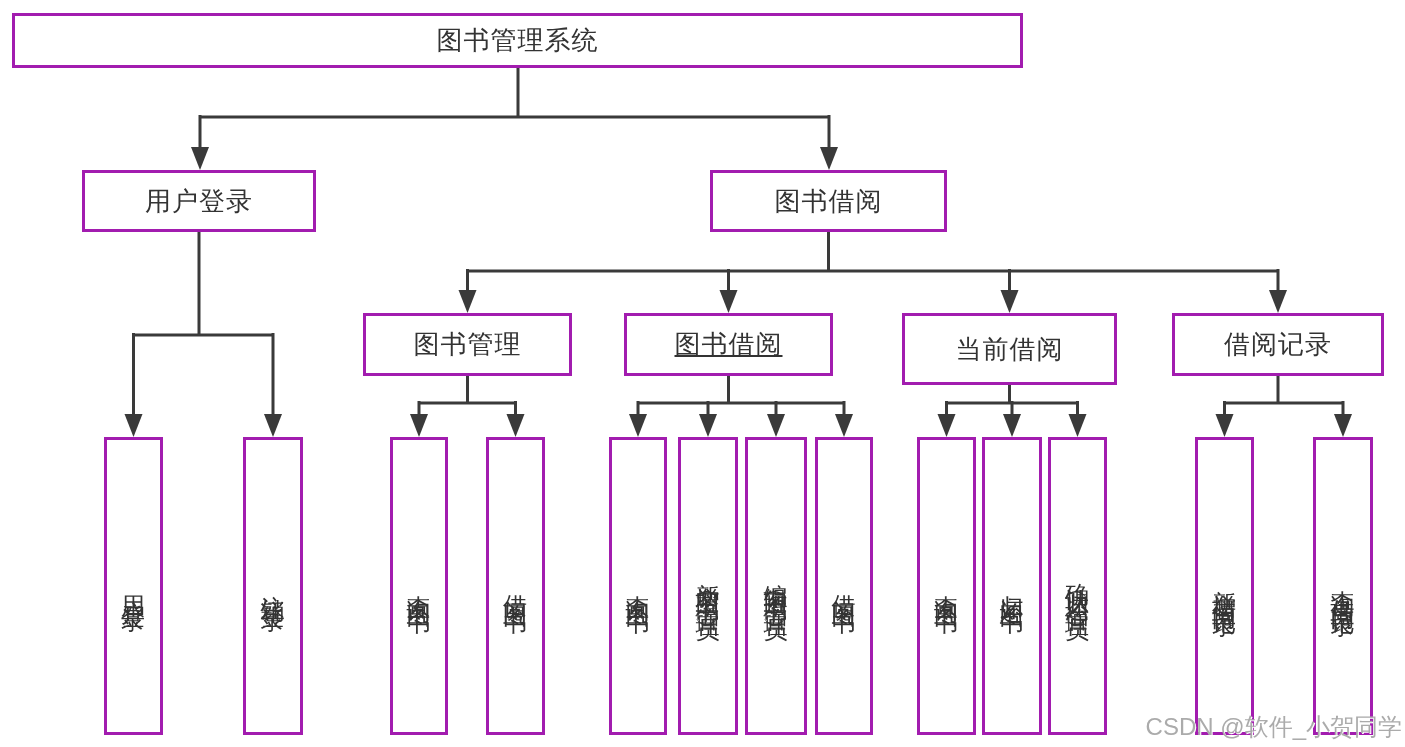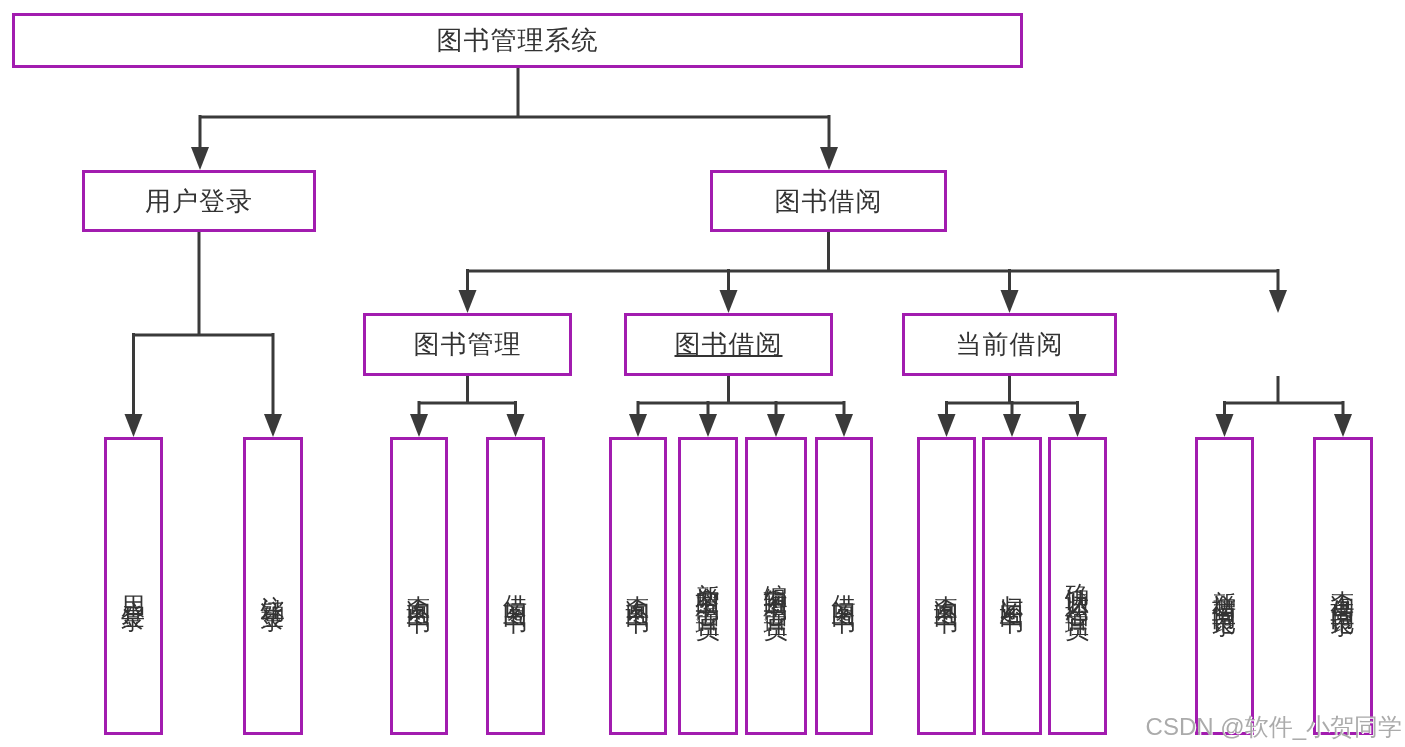--- a/index.html
+++ b/index.html
@@ -92,21 +92,22 @@
     </g>
   </svg>
 
   <div class="box h" style="left:12px; top:13px; width:1011px; height:55px;">图书管理系统</div>
 
   <div class="box h" style="left:82px; top:170px; width:234px; height:62px;">用户登录</div>
   <div class="box h" style="left:710px; top:170px; width:237px; height:62px;">图书借阅</div>
 
   <div class="box h" style="left:363px; top:313px; width:209px; height:63px;">图书管理</div>
   <div class="box h" style="left:624px; top:313px; width:209px; height:63px;text-decoration:underline;">图书借阅</div>
-  <div class="box h" style="left:902px; top:313px; width:215px; height:63px;">当前借阅</div>
+  <div class="box h" style="left:902px; top:313px; width:215px; height:72px;">当前借阅</div>
+  <div class="box h" style="left:1172px; top:313px; width:212px; height:63px;">借阅记录</div>
 
   <div class="box v" style="left:104px; top:437px; width:59px; height:298px;">用户登录</div>
   <div class="box v" style="left:243px; top:437px; width:60px; height:298px;">注销登录</div>
 
   <div class="box v" style="left:390px; top:437px; width:58px; height:298px;">查询图书</div>
   <div class="box v" style="left:486px; top:437px; width:59px; height:298px;">借阅图书</div>
 
   <div class="box v" style="left:609px; top:437px; width:58px; height:298px;">查询图书</div>
   <div class="box v" style="left:678px; top:437px; width:60px; height:298px;">新增图书（管理员）</div>
   <div class="box v" style="left:745px; top:437px; width:62px; height:298px;">编辑图书（管理员）</div>

